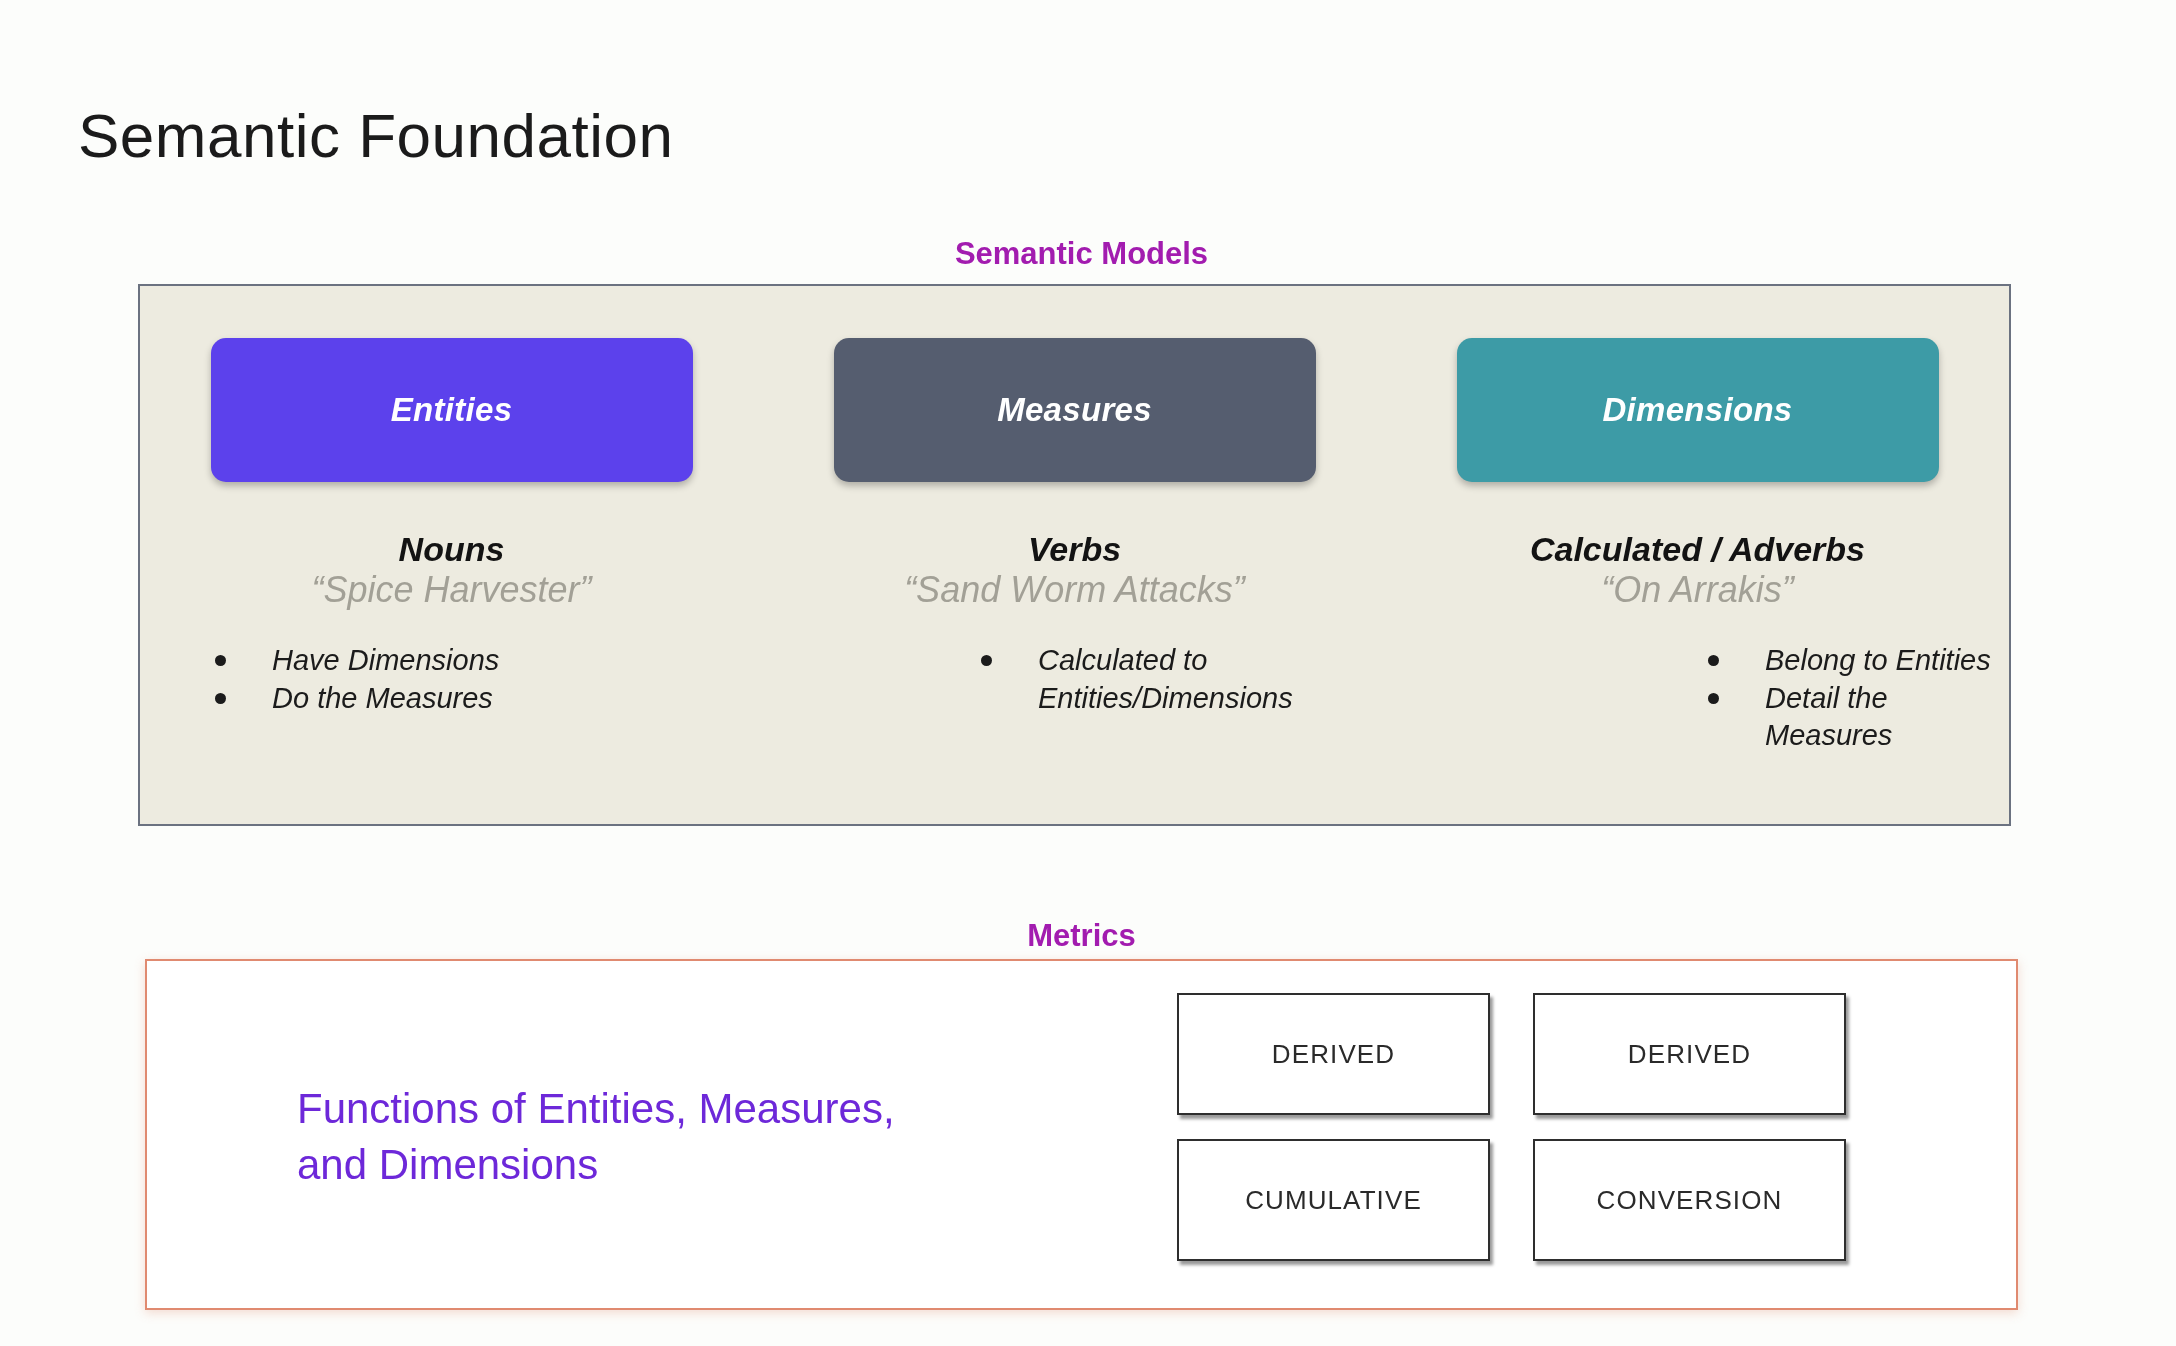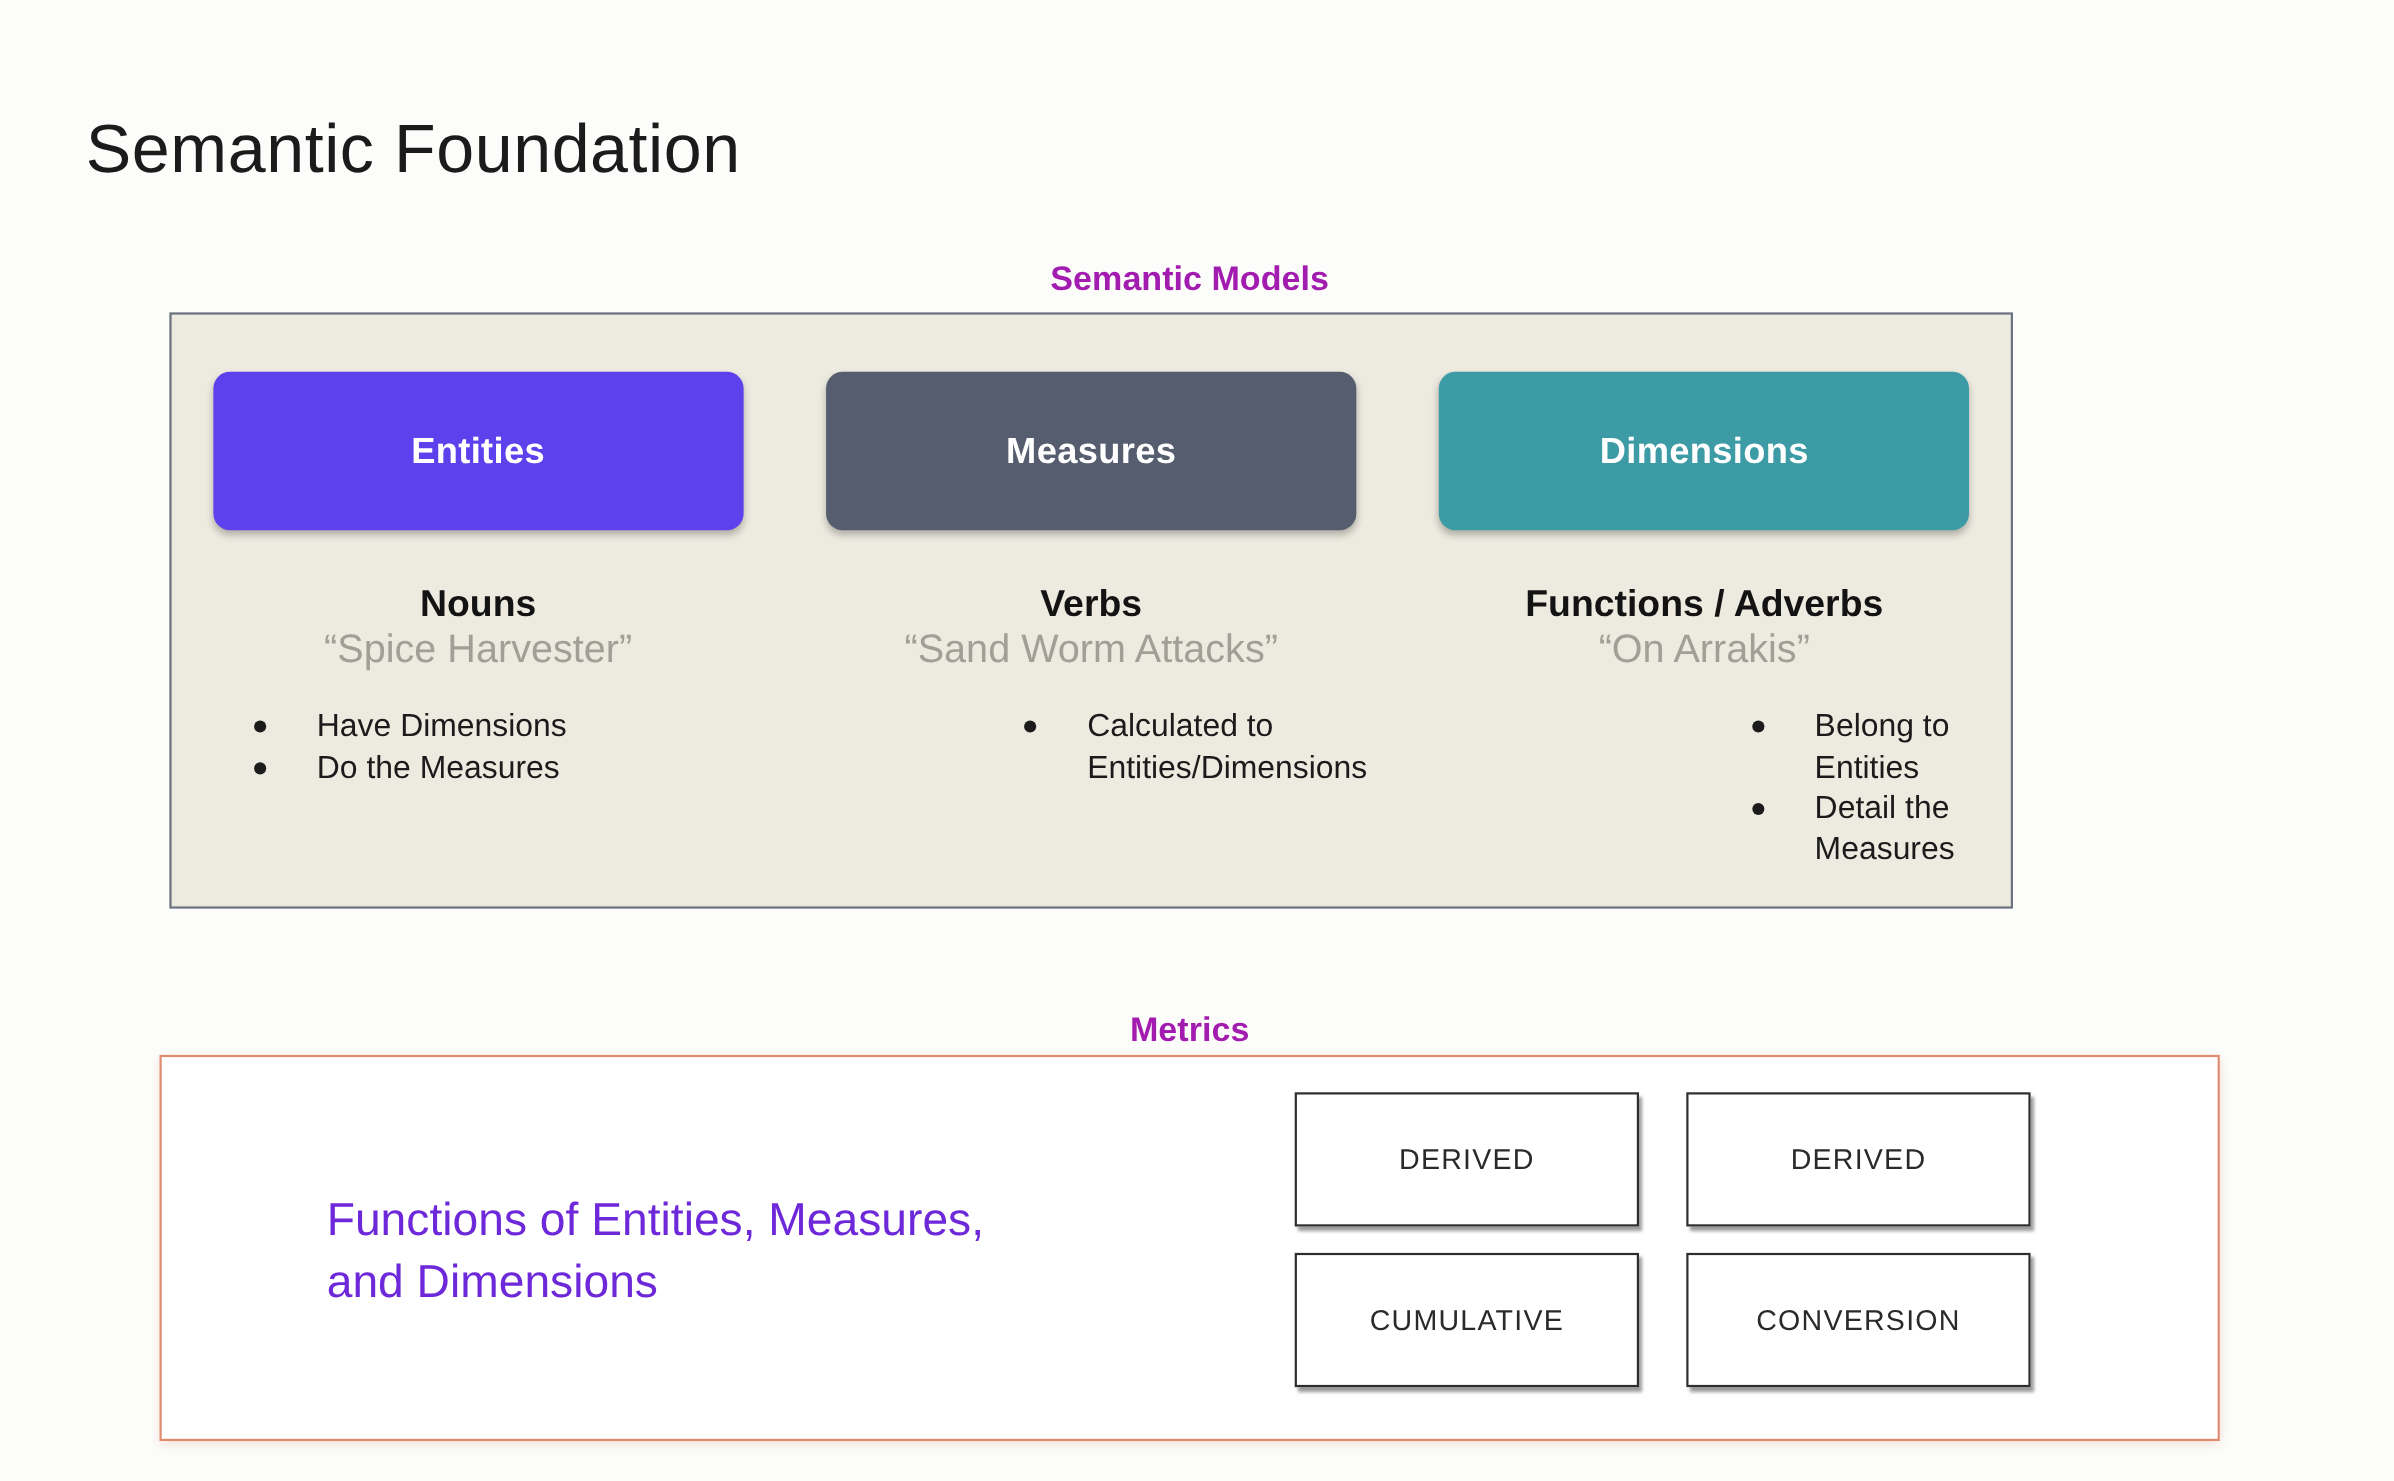--- a/index.html
+++ b/index.html
@@ -48,28 +48,29 @@
     left: 0;
     right: 0;
     top: 918px;
     margin-left: 145px;
     margin-right: 158px;
   }
 
   
   .semantic-panel {
     position: absolute;
-    left: 154px;
+    left: 138px;
     top: 284px;
-    width: 1676px;
+    width: 1873px;
     height: 542px;
     background: #edebe0;
     border: 2px solid #6b7280;
     box-sizing: border-box;
     display: flex;
+    font-style: italic;
   }
   .sm-column {
     flex: 1 1 0;
     position: relative;
     display: flex;
     flex-direction: column;
     align-items: center;
     padding-top: 52px;
   }
 
@@ -228,21 +229,21 @@
         <span class="bullet-text">Calculated to
 Entities/Dimensions</span>
       </li>
     </ul>
   </div>
 
   <div class="sm-column">
     <div class="pill pill-dimensions">
       <span>Dimensions</span>
     </div>
-    <div class="col-role">Functions / Adverbs</div>
+    <div class="col-role">Calculated / Adverbs</div>
     <div class="col-example">“On Arrakis”</div>
     <ul class="bullet-list indent-dimensions">
       <li class="bullet-item">
         <span class="bullet-dot"></span>
         <span class="bullet-text">Belong to Entities</span>
       </li>
       <li class="bullet-item">
         <span class="bullet-dot"></span>
         <span class="bullet-text">Detail the Measures</span>
       </li>

